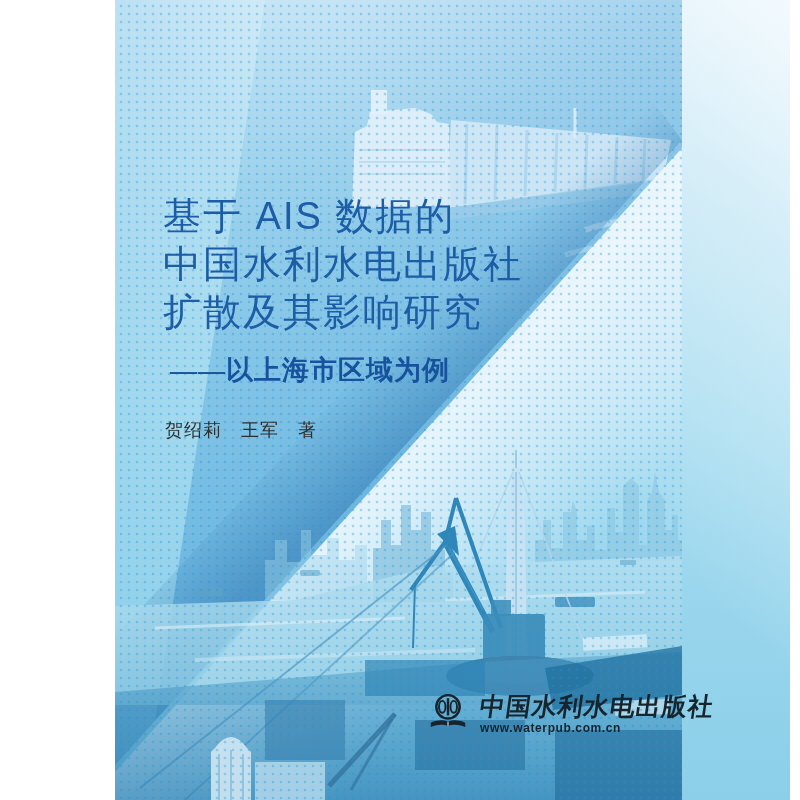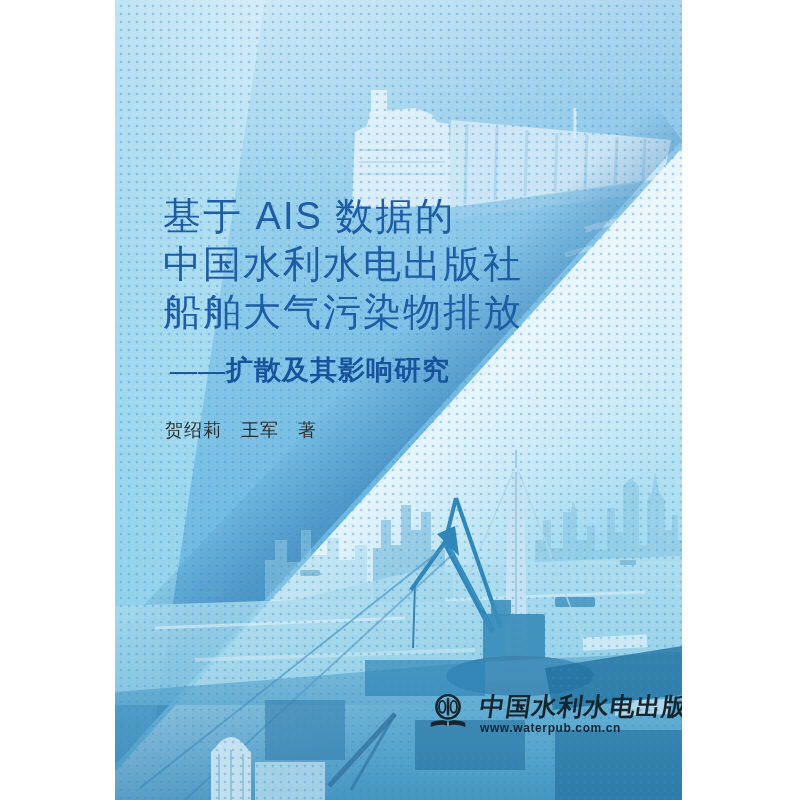--- a/index.html
+++ b/index.html
@@ -6,21 +6,21 @@
   .page{
     position:relative;
     width:800px;height:800px;
     background:#ffffff;
     overflow:hidden;
     font-family:"Liberation Sans", sans-serif;
   }
   .cover{
     position:absolute;
     left:115px;top:0;
-    width:567px;height:800px;
+    width:675px;height:800px;
     overflow:hidden;
     background:
       linear-gradient(225deg, rgba(245,251,254,0.95) 0%, rgba(238,248,253,0.55) 16%, rgba(225,242,250,0.0) 46%),
       linear-gradient(90deg, rgba(125,195,230,0.22) 0%, rgba(125,195,230,0) 32%),
       linear-gradient(180deg, #cde9f6 0%, #b6e1f2 28%, #a8ddf0 52%, #9ad6ed 74%, #8bcfe9 100%);
   }
   .scene{position:absolute;left:0;top:0;width:567px;height:800px;}
   .dots{
     position:absolute;left:0;top:0;width:567px;height:800px;
     background-image:radial-gradient(circle, rgba(33,148,212,0.34) 1.1px, rgba(33,148,212,0) 1.7px);
@@ -197,24 +197,24 @@
         <line x1="280" y1="714" x2="214" y2="786" stroke="#35749f" stroke-width="5" opacity="0.8"></line>
         <line x1="280" y1="714" x2="236" y2="790" stroke="#35749f" stroke-width="3" opacity="0.7"></line>
       </g>
     </svg>
 
     <div class="dots"></div>
 
     <div class="title">
       <div>基于 AIS 数据的</div>
       <div>中国水利水电出版社</div>
-      <div>船舶大气污染物排放</div>
+      <div>扩散及其影响研究</div>
     </div>
 
-    <div class="subtitle">——扩散及其影响研究</div>
+    <div class="subtitle">——以上海市区域为例</div>
 
     <div class="author">贺绍莉　王军　著</div>
 
     <div class="publisher">
       <svg class="pub-logo" viewBox="0 0 48 48" aria-hidden="true">
         <circle cx="24" cy="16.5" r="12.2" fill="none" stroke="#15242d" stroke-width="2.6"></circle>
         <ellipse cx="18" cy="16.5" rx="3.4" ry="6.2" fill="none" stroke="#15242d" stroke-width="2"></ellipse>
         <ellipse cx="30" cy="16.5" rx="3.4" ry="6.2" fill="none" stroke="#15242d" stroke-width="2"></ellipse>
         <line x1="24" y1="7.5" x2="24" y2="25.5" stroke="#15242d" stroke-width="2.6"></line>
         <path d="M6,33 C13,29.8 20,29.8 24,32 C28,29.8 35,29.8 42,33 L42,37.5 C35,34.6 28,34.6 24,36.6 C20,34.6 13,34.6 6,37.5 Z" fill="#15242d"></path>

